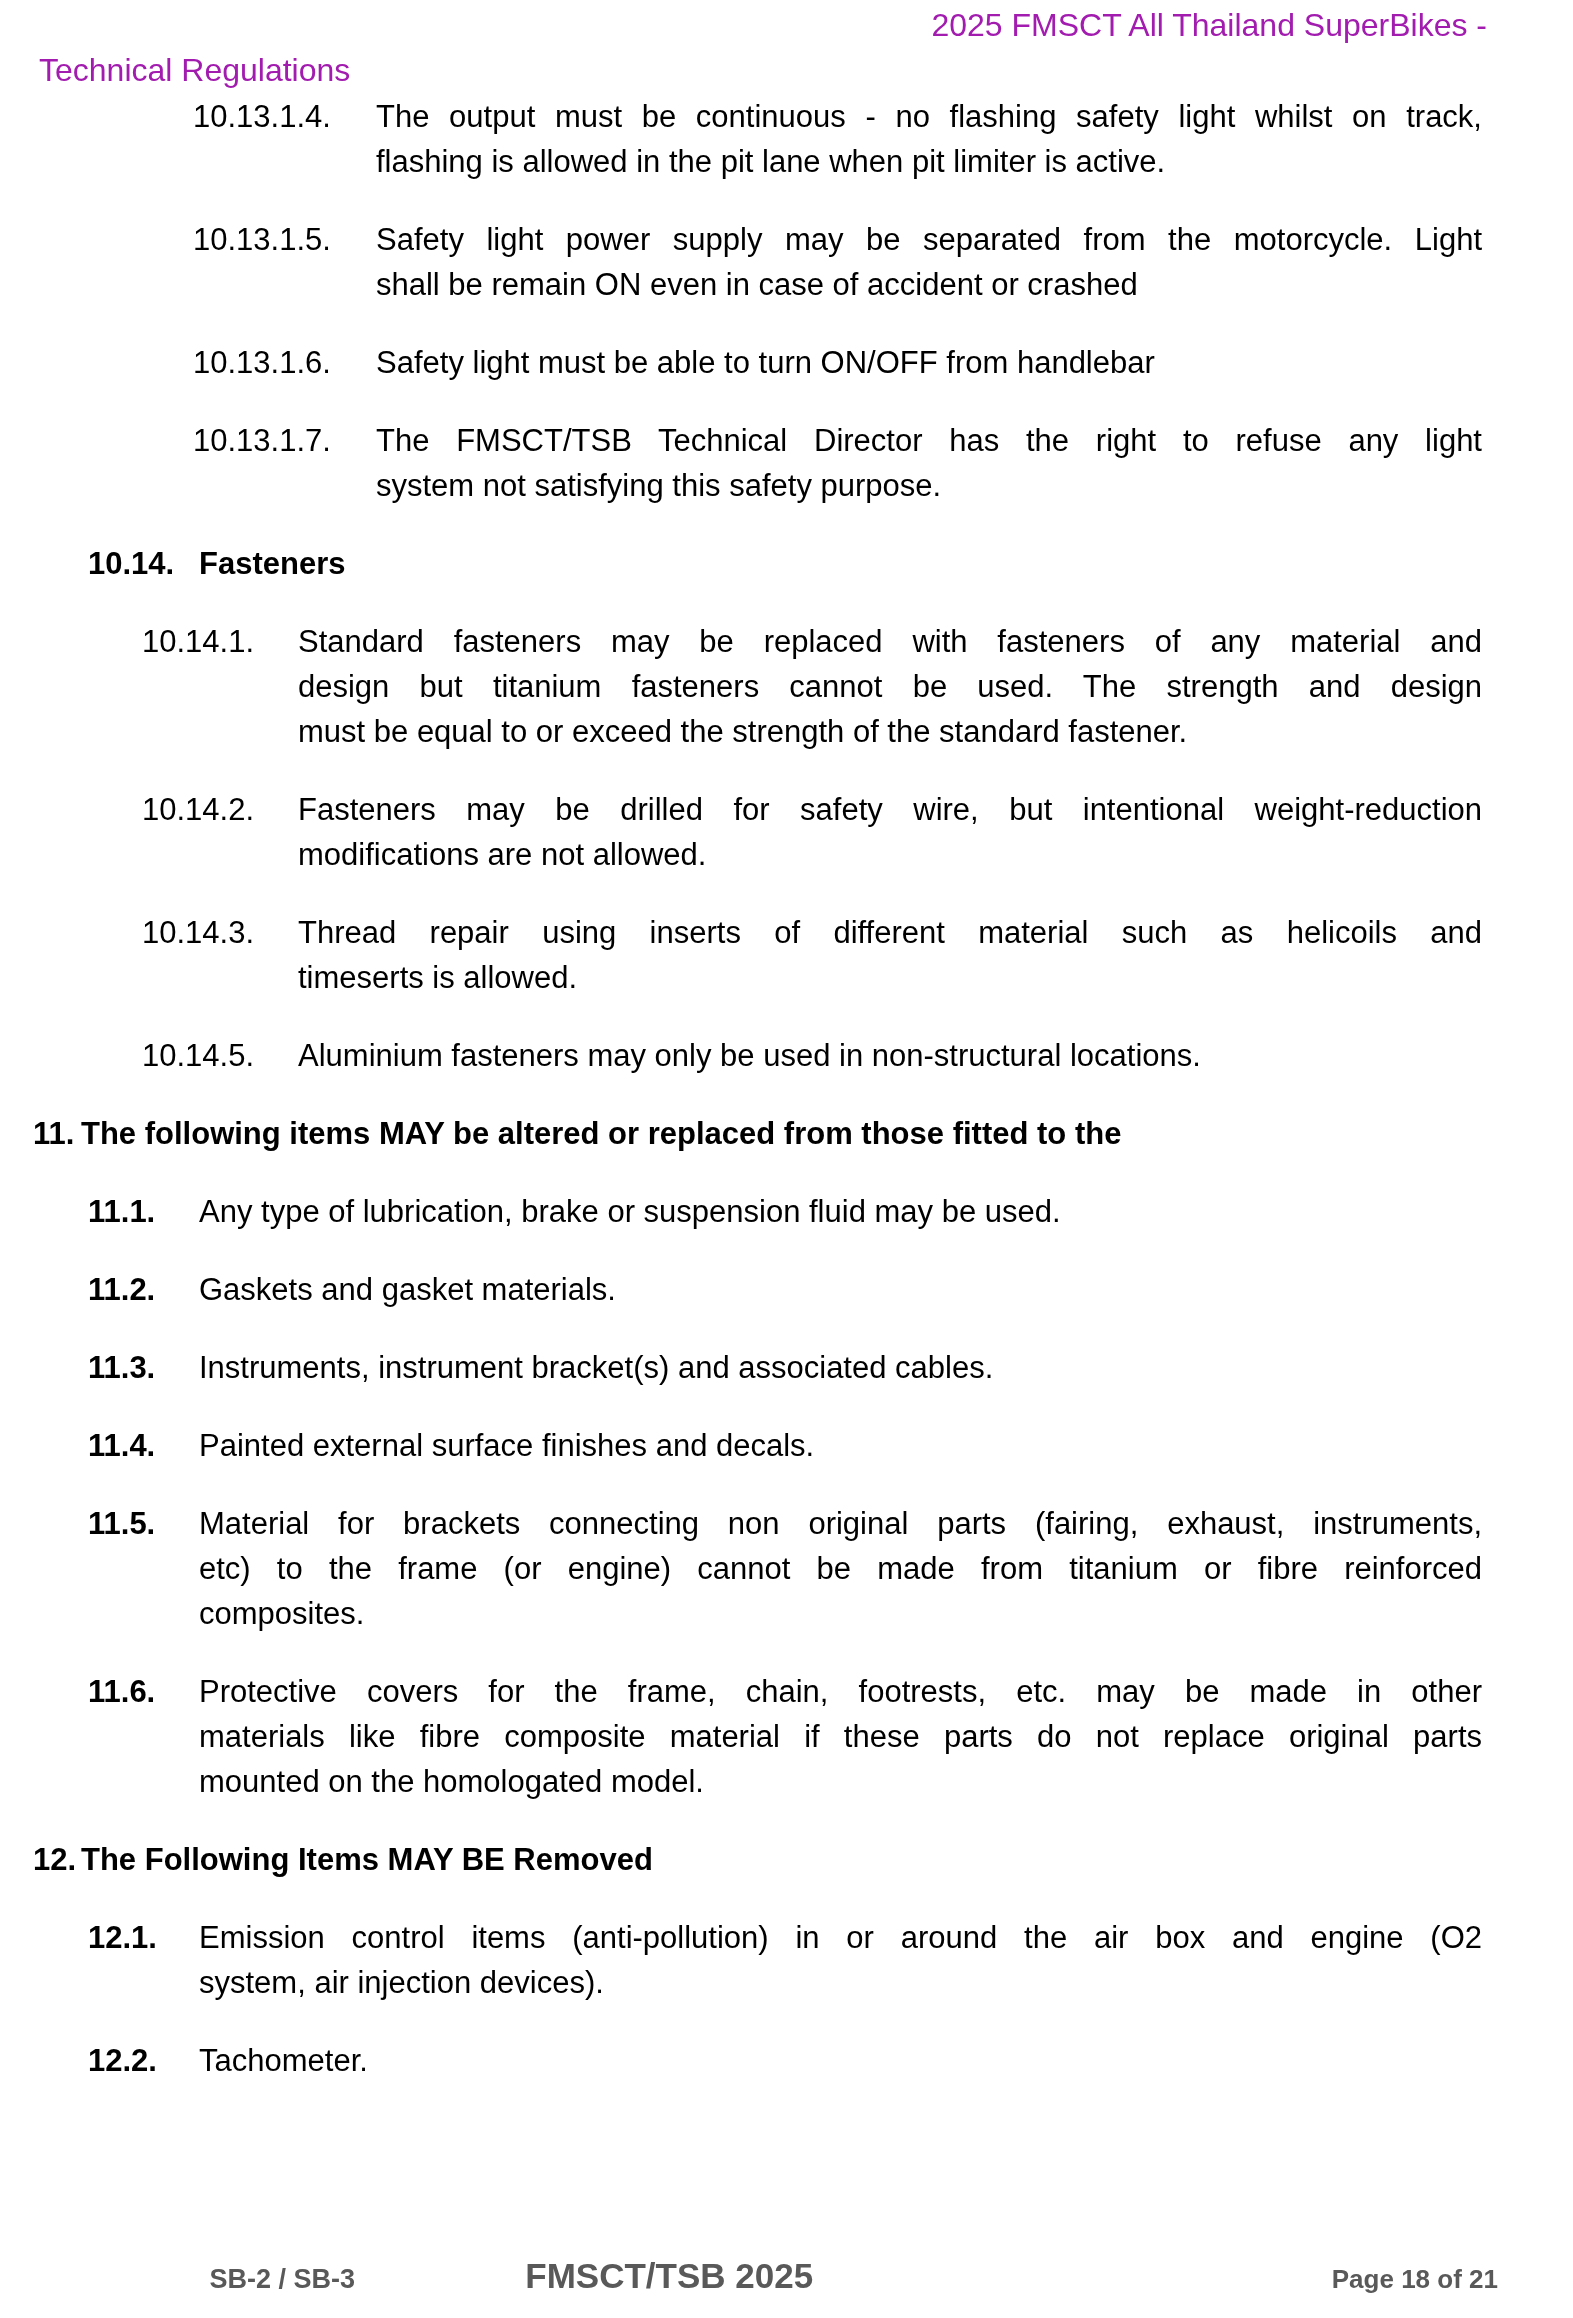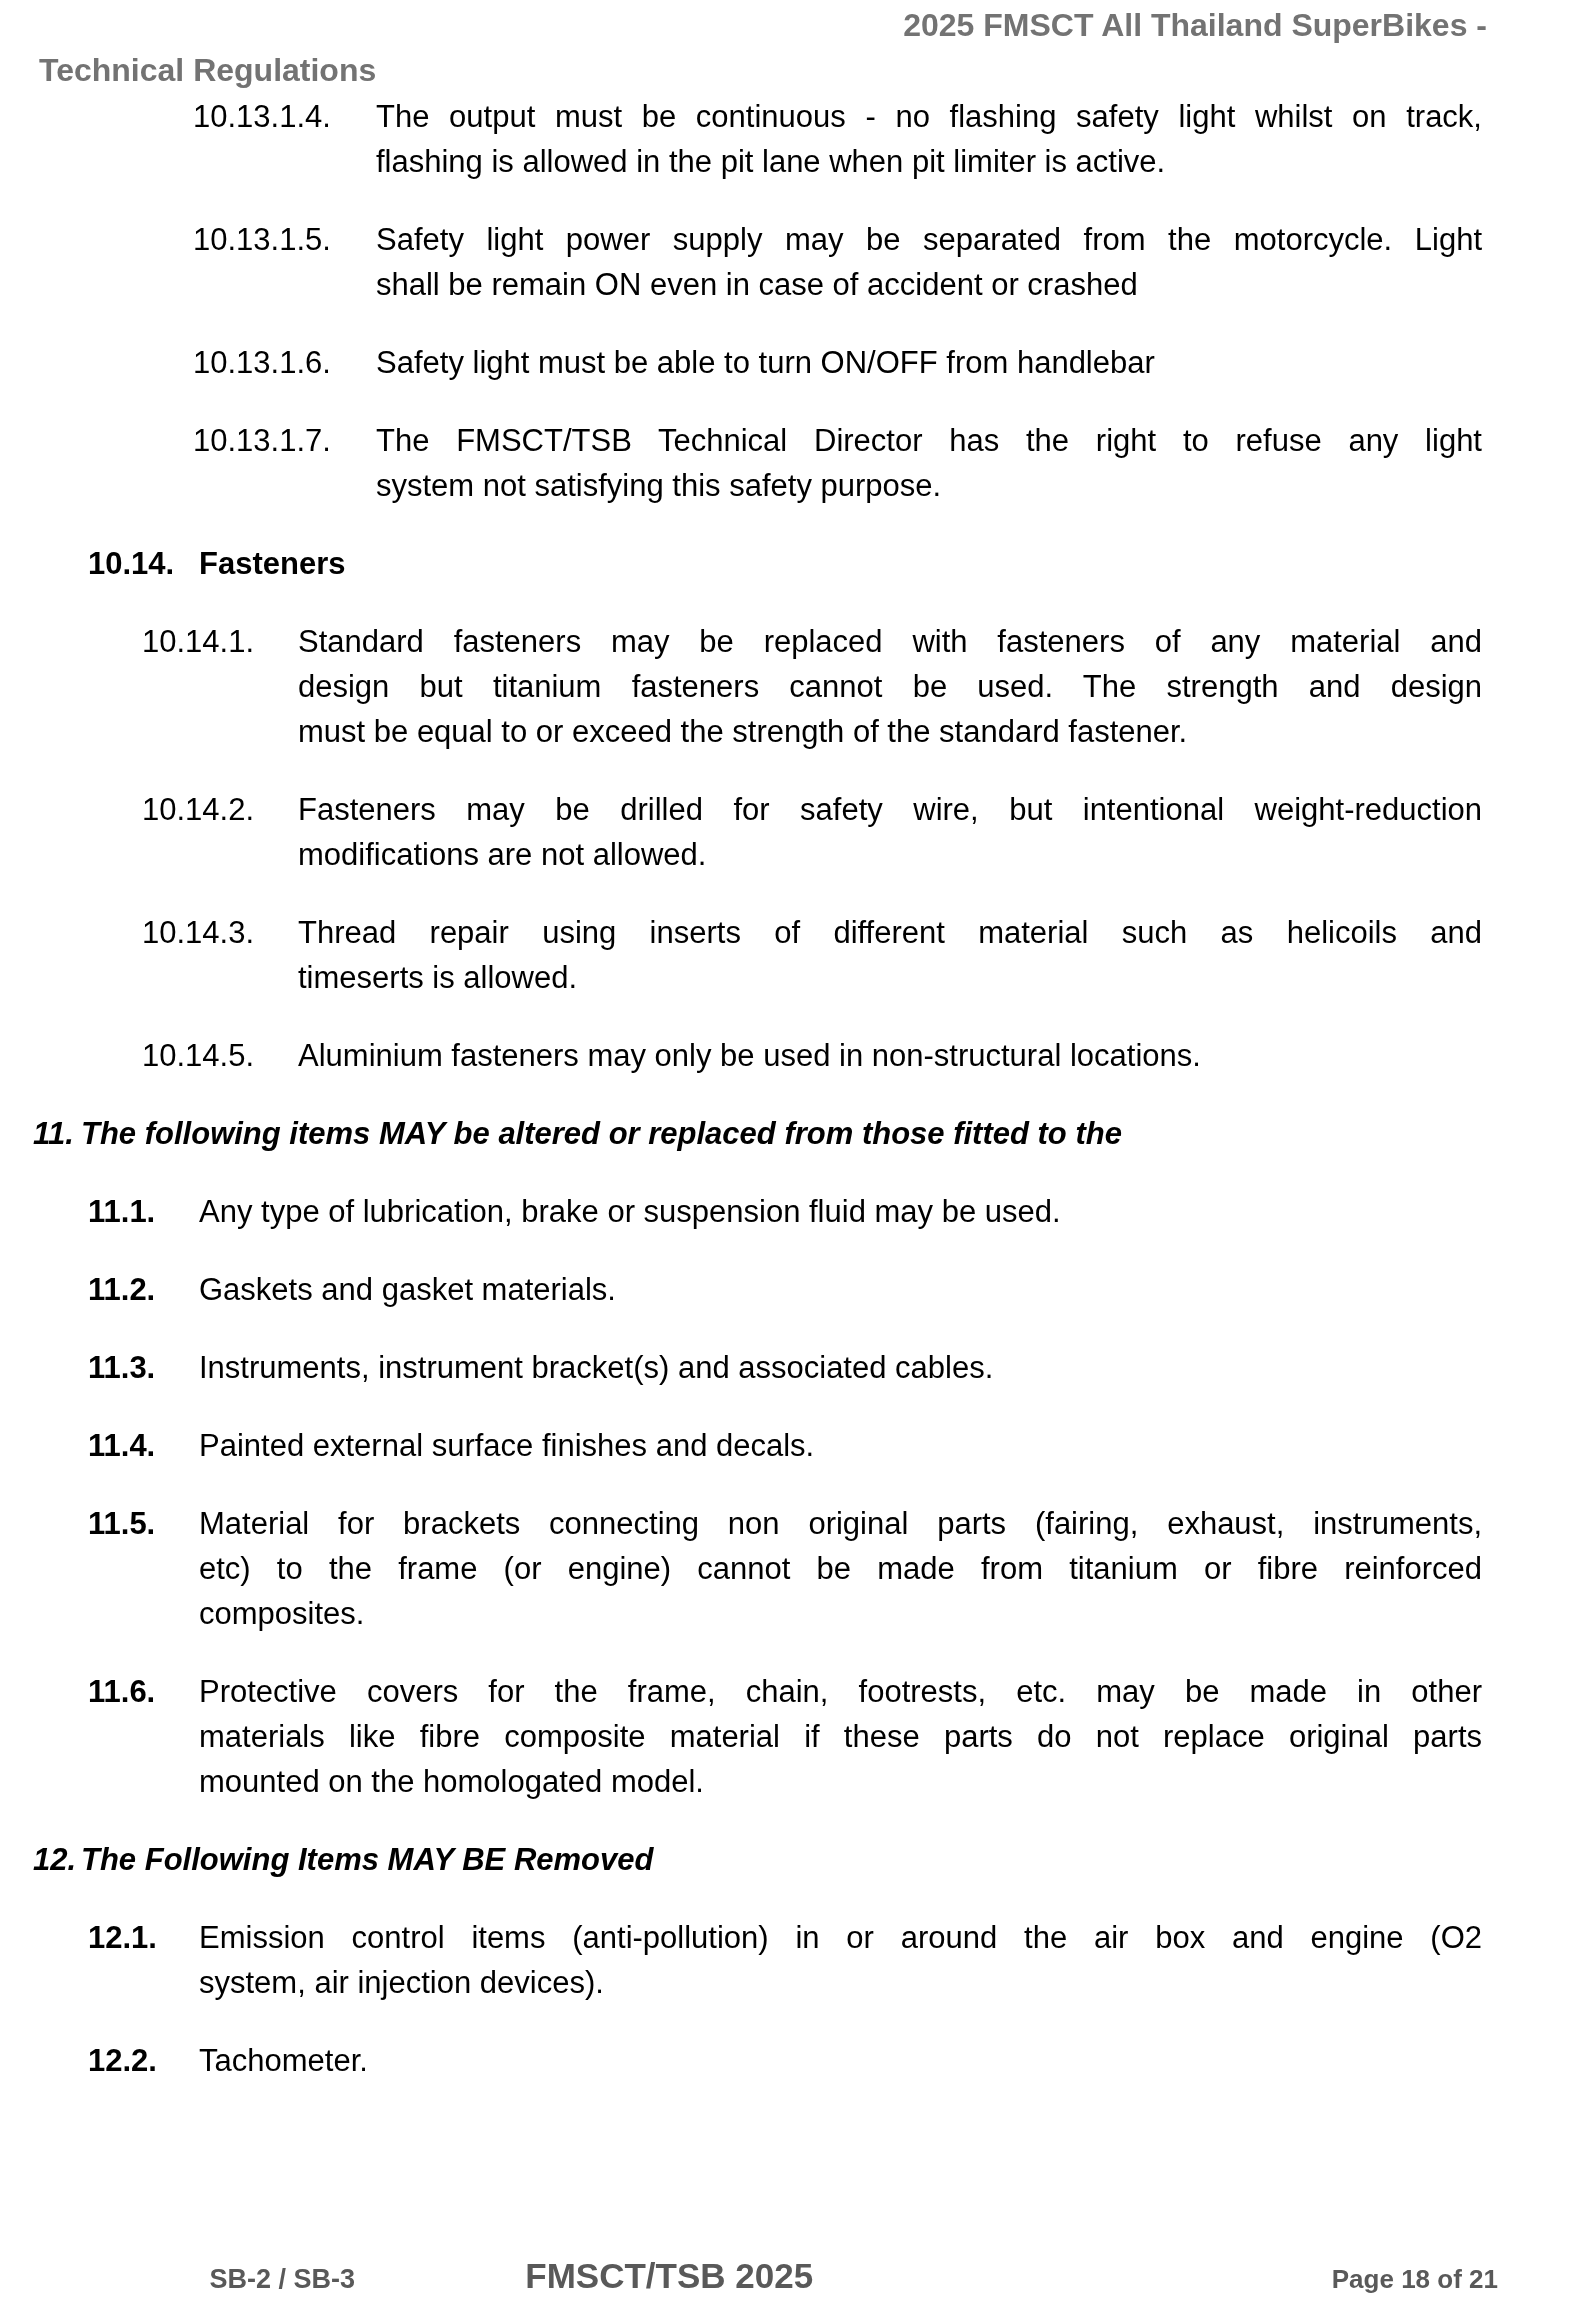--- a/index.html
+++ b/index.html
@@ -11,44 +11,44 @@
   .page{
     position:relative;
     width:1573px;height:2319px;
     background:#ffffff;
     overflow:hidden;
     color:#000000;
   }
   
   .hdr{
     position:absolute;
-    font-weight:bold;
+    font-weight:normal;
     font-size:32px;
     line-height:37px;
-    color:#737373;
+    color:#a21caf;
     white-space:nowrap;
   }
   .hdr1{top:7.2px;right:86px;}
   .hdr2{top:52px;left:39px;}
   
   .content{position:absolute;top:94px;left:0;right:0;}
   .para{
     position:relative;
     margin-bottom:33px;
     margin-right:91px;
     font-size:31px;
     line-height:45px;
     color:#000000;
   }
   .para .num{position:absolute;top:0;left:0;white-space:nowrap;}
   .l3{margin-left:376px;} .l3 .num{left:-183px;}
   .l2{margin-left:298px;} .l2 .num{left:-156px;}
   .l1{margin-left:199px;} .l1 .num{left:-111px;font-weight:bold;}
   .h14{margin-left:199px;font-weight:bold;} .h14 .num{left:-111px;}
-  .h2x{margin-left:81px;font-weight:bold;font-style:italic;} .h2x .num{left:-48px;}
+  .h2x{margin-left:81px;font-weight:bold;} .h2x .num{left:-48px;}
   .indent2{padding-left:67px;}
   .j{text-align:justify;text-align-last:justify;}
   .line{min-height:45px;}
   
   .ftr{
     position:absolute;
     left:39px;right:75px;top:2256px;
     display:flex;align-items:baseline;
     color:#595959;font-weight:bold;
   }

